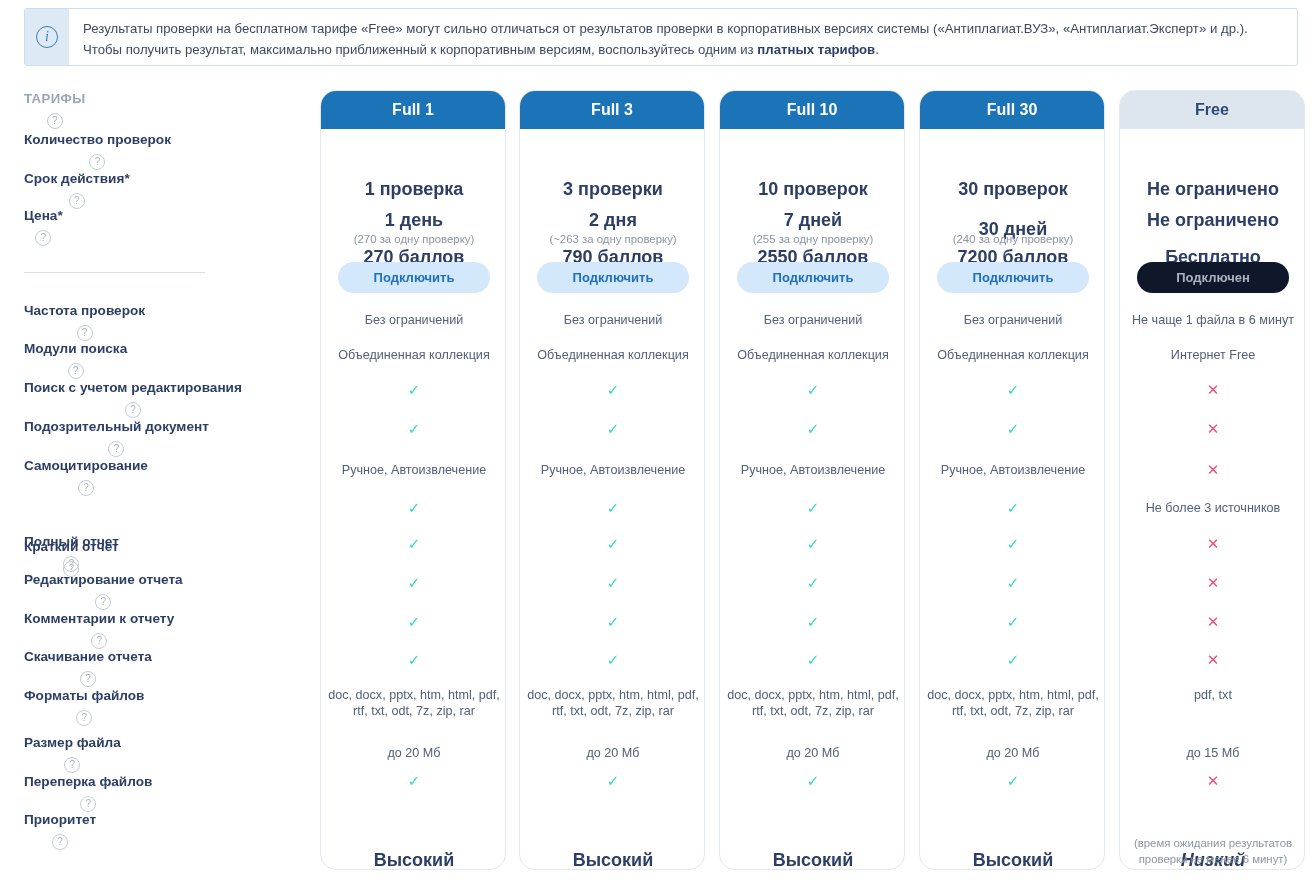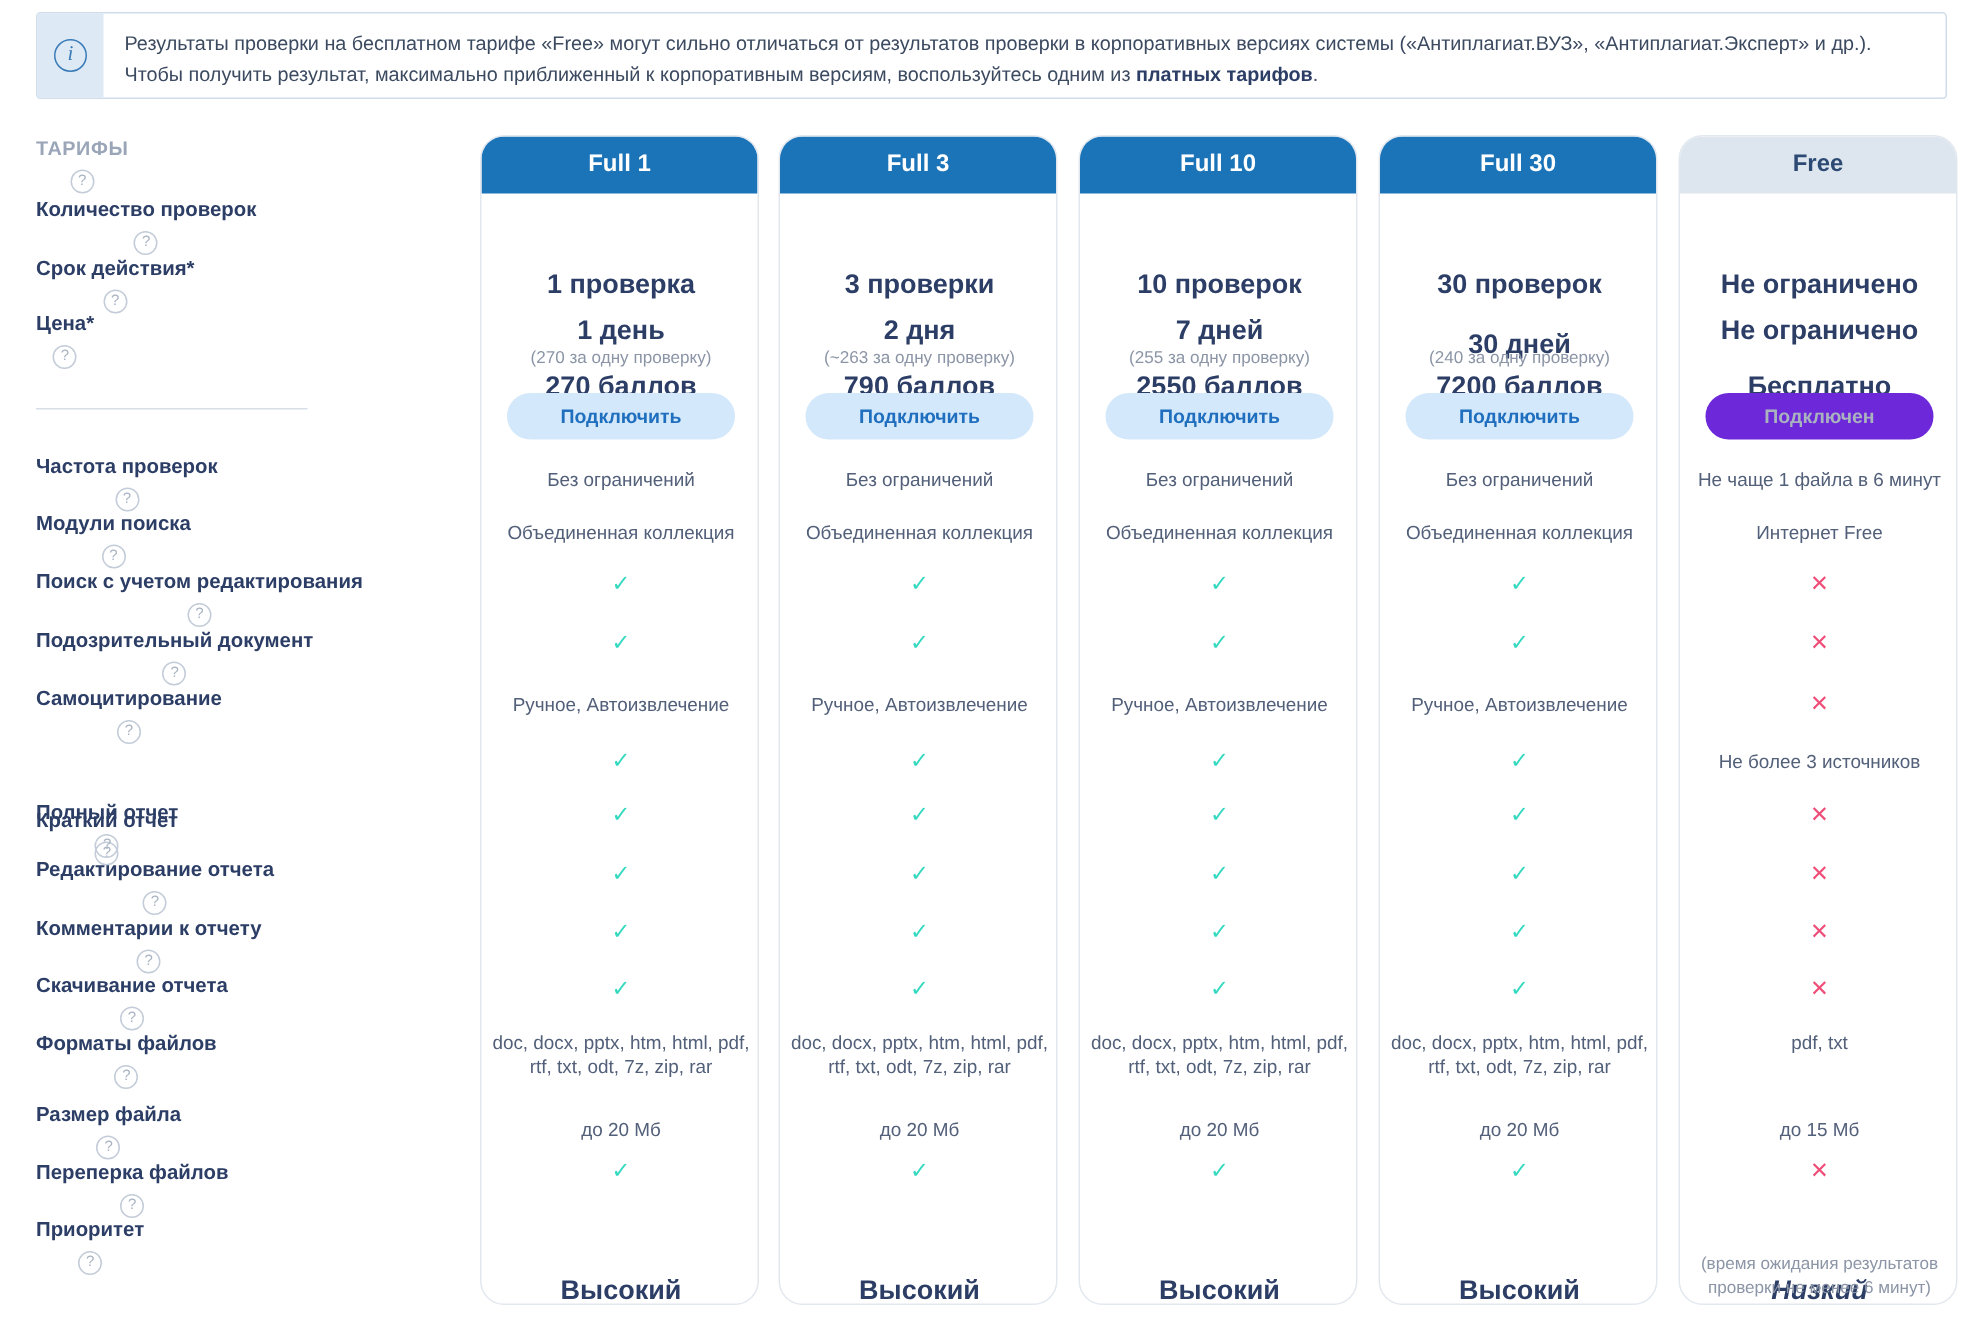--- a/index.html
+++ b/index.html
@@ -146,21 +146,21 @@
     background: #d4e8fb;
     color: #1f6fbe;
     font-size: 13px;
     font-weight: bold;
     display: flex; align-items: center; justify-content: center;
     border: none;
     cursor: pointer;
     font-family: inherit;
   }
   .btn.disabled {
-    background: #6d28d9;
+    background: #0f172a;
     color: #a9b3bf;
     cursor: default;
   }
 </style>
 </head>
 <body>
 
 <div class="banner">
   <div class="banner-icon-cell">
     <div class="info-icon">i</div>

